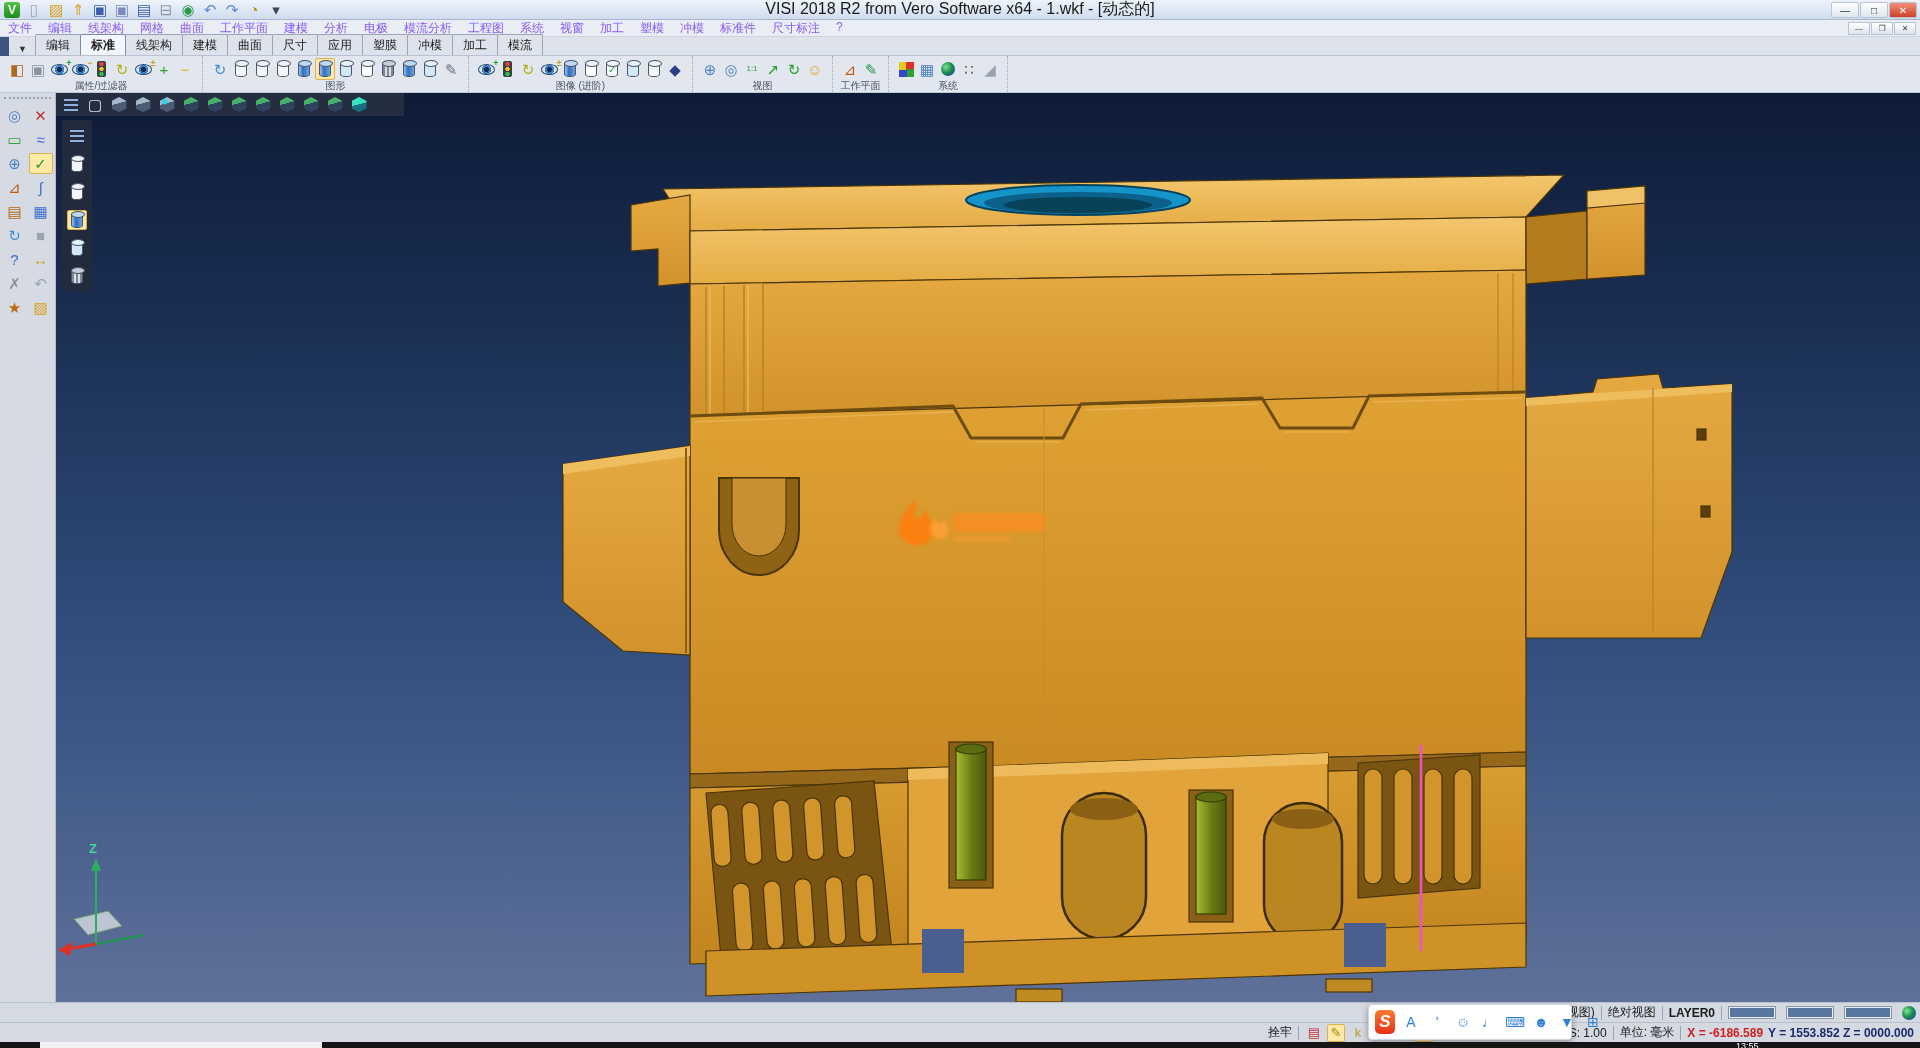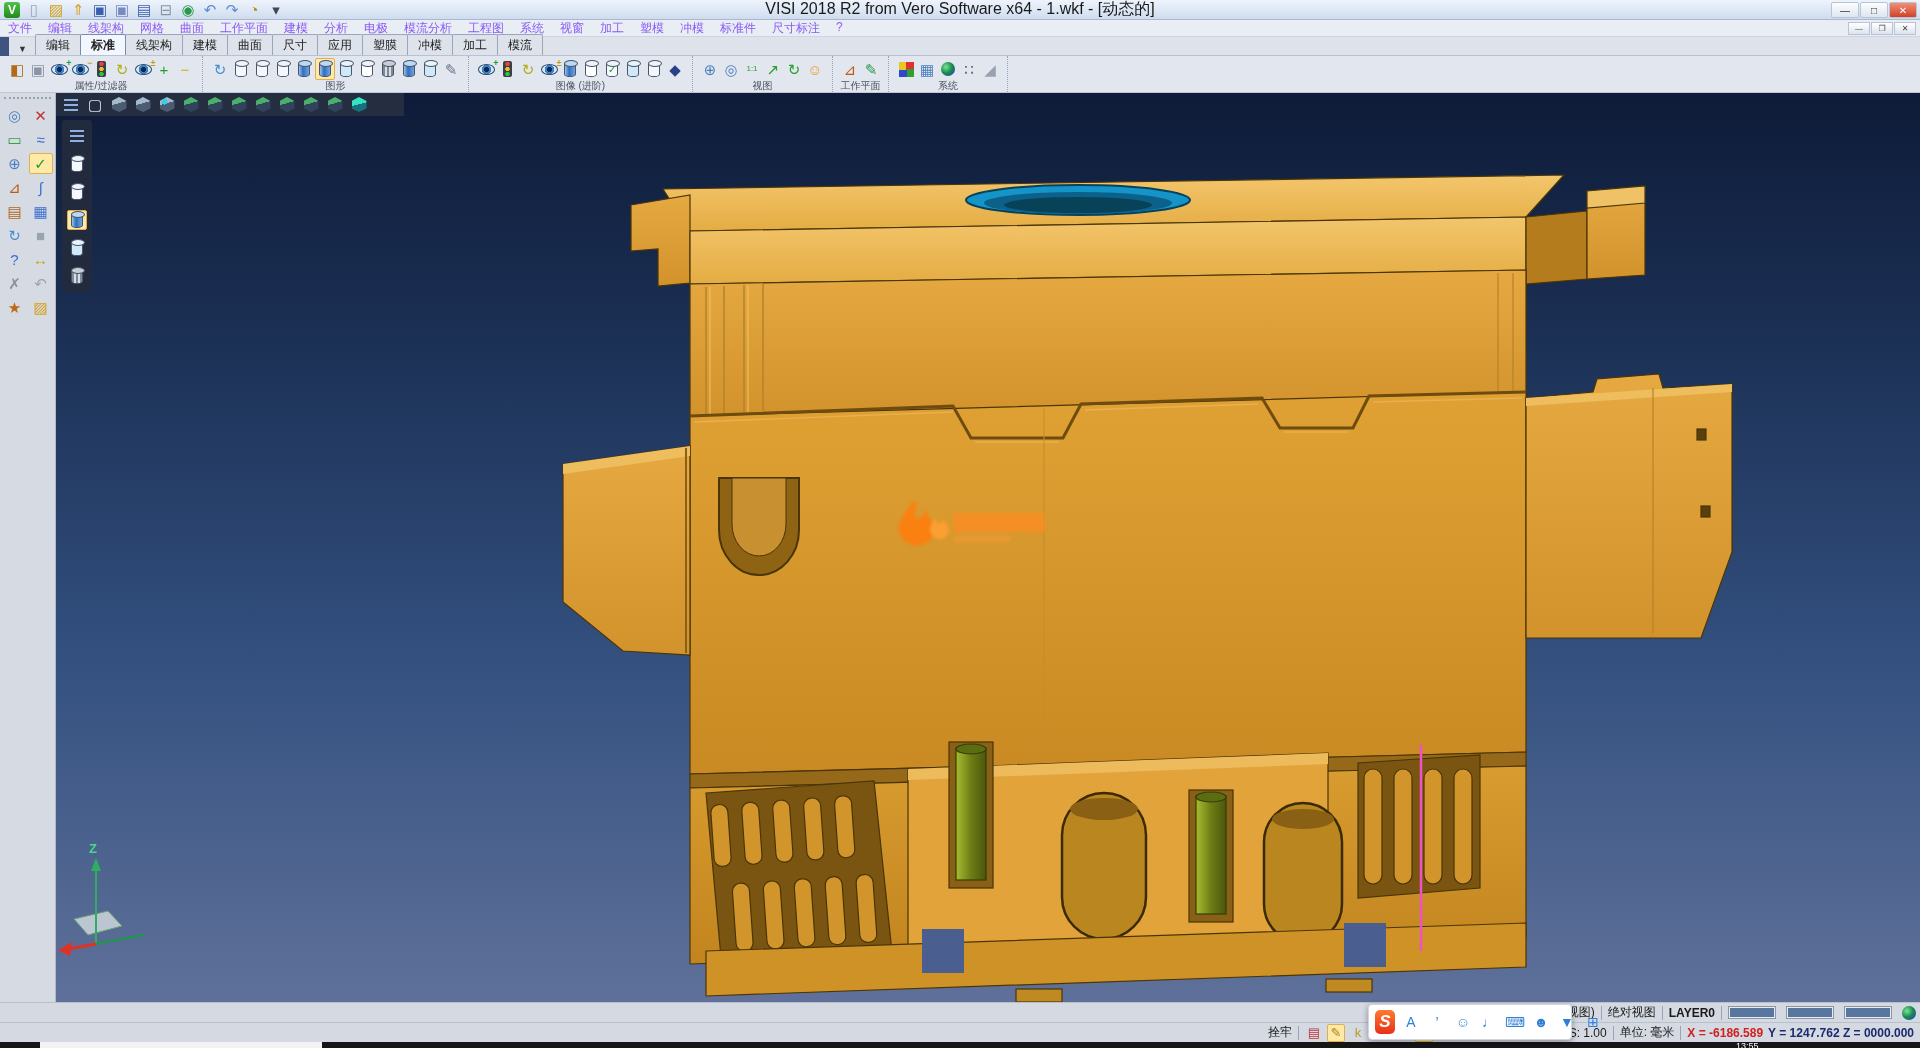--- a/index.html
+++ b/index.html
@@ -652,21 +652,21 @@
       <span class="tbi">
         <span class="g" style="color: rgb(58, 111, 208);">⊞</span>
       </span>
     </div>
   <span class="sep"></span>
   <span class="lbl">ES: 1.00 FS: 1.00</span>
   <span class="sep"></span>
   <span class="lbl">单位: 毫米</span>
   <span class="sep"></span>
   <span class="lbl coordx">X = -6186.589</span>
-  <span class="lbl coordyz" style="margin:0 6px 0 5px">Y = 1247.762  Z = 0000.000</span>
+  <span class="lbl coordyz" style="margin:0 6px 0 5px">Y = 1553.852  Z = 0000.000</span>
 </div>
 
 <div class="taskbar">
   <div class="tsearch"></div>
   <div class="tclock">13:55</div>
 </div>
 
 <div class="ime" id="ime">
     <span class="tbi">
       <span class="slogo">S</span>

